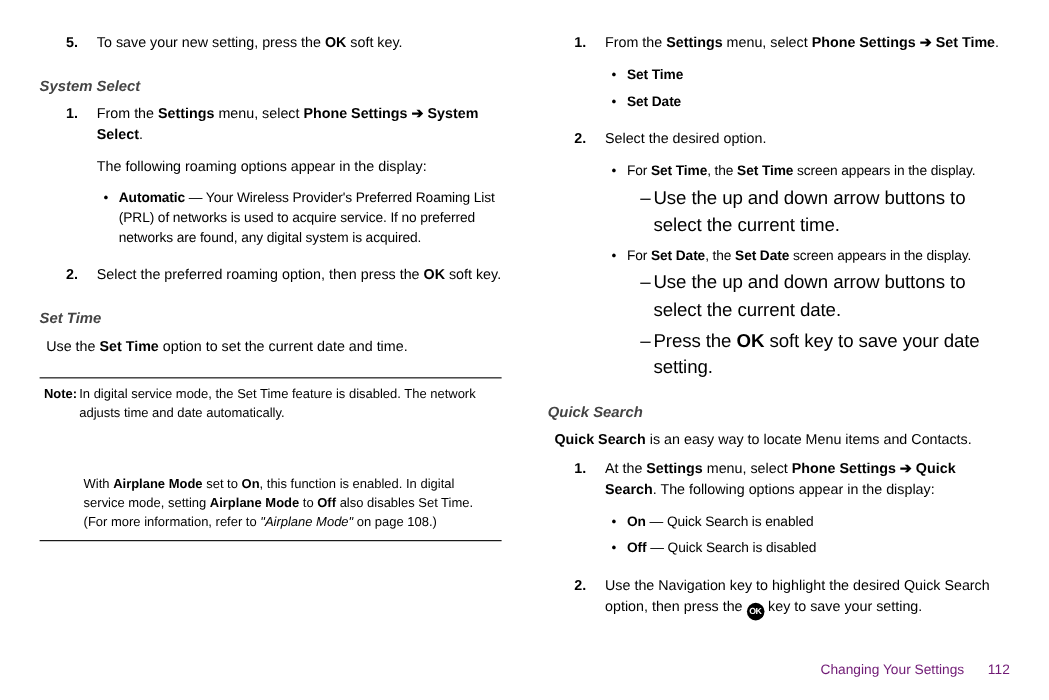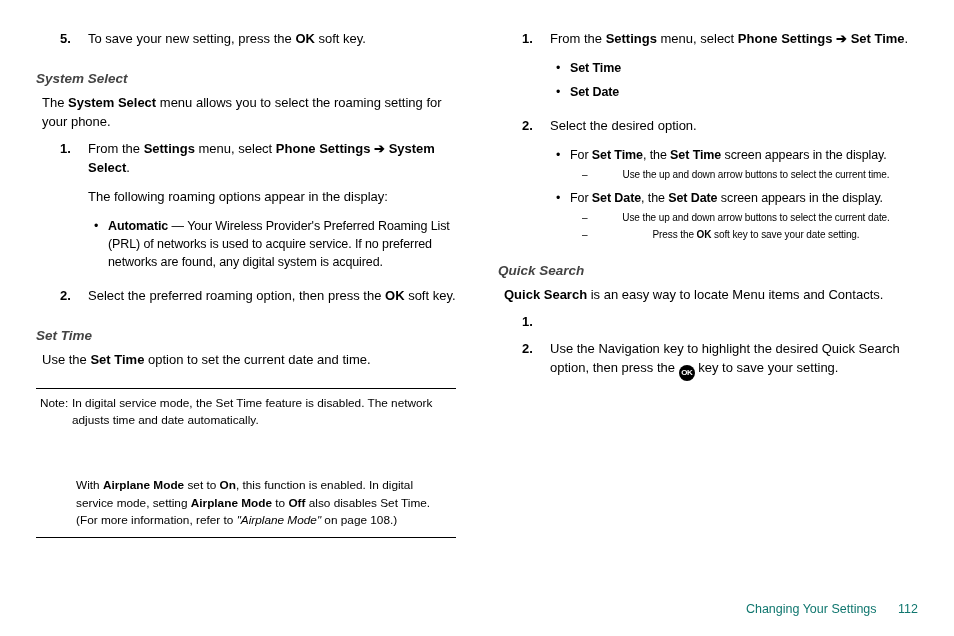--- a/index.html
+++ b/index.html
@@ -70,43 +70,42 @@
   }
   ul.dash {
     list-style: none;
     padding-left: 0;
     margin: 4px 0 4px 12px;
   }
   ul.dash > li {
     position: relative;
     padding-left: 12px;
     margin-bottom: 3px;
-    font-size: 10px;
+    font-size: 17px;
     letter-spacing: -0.1px;
-    text-align: center;
   }
   ul.dash > li::before {
     content: "–";
     position: absolute;
     left: 0;
     top: 0;
   }
   .note-box {
     border-top: 1.5px solid #000;
     border-bottom: 1.5px solid #000;
     padding: 6px 0 8px 0;
     margin-top: 18px;
     font-size: 11.8px;
   }
   .note-box .row {
     display: flex;
     margin-bottom: 8px;
   }
   .note-box .label {
-    font-weight: normal;
+    font-weight: bold;
     min-width: 36px;
     flex-shrink: 0;
     padding-left: 4px;
   }
   .note-box .text { flex: 1; padding-right: 4px; }
   .note-box .text2 { padding-left: 40px; padding-right: 4px; margin-top: 48px; }
   .ok-icon {
     display: inline-flex;
     align-items: center;
     justify-content: center;
@@ -118,21 +117,21 @@
     font-size: 8px;
     font-weight: bold;
     vertical-align: -3px;
     letter-spacing: -0.5px;
   }
   .footer {
     position: absolute;
     bottom: 18px;
     right: 36px;
     font-size: 12.5px;
-    color: #0f766e;
+    color: #701a75;
   }
   .footer .pn { margin-left: 18px; }
   .condensed {
     font-stretch: condensed;
     letter-spacing: -0.15px;
     font-size: 12.5px;
   }
 </style>
 </head>
 <body>
@@ -147,23 +146,20 @@
         <div class="content">
           <p>
             <span>To save your new setting, press the </span><span class="b">OK</span><span> soft key.</span>
           </p>
         </div>
       </li>
     </ol>
 
     <div class="heading">System Select</div>
 
-    <p class="para">
-      <span>The </span><span class="b">System Select</span><span> menu allows you to select the roaming setting for your phone.</span>
-    </p>
 
     <ol class="num">
       <li>
         <span class="marker">1.</span>
         <div class="content">
           <p>
             <span>From the </span><span class="b">Settings</span><span> menu, select </span><span class="b">Phone Settings</span><span> </span><span class="b">➔</span><span> </span><span class="b">System Select</span><span>.</span>
           </p>
           <p>The following roaming options appear in the display:</p>
           <ul class="bullets">
@@ -244,20 +240,31 @@
     <div class="heading">Quick Search</div>
 
     <p class="para">
       <span class="b">Quick Search</span><span> is an easy way to locate Menu items and Contacts.</span>
     </p>
 
     <ol class="num">
       <li>
         <span class="marker">1.</span>
         <div class="content">
+          <p>
+            <span>At the </span><span class="b">Settings</span><span> menu, select </span><span class="b">Phone Settings</span><span> </span><span class="b">➔</span><span> </span><span class="b">Quick Search</span><span>. The following options appear in the display:</span>
+          </p>
+          <ul class="bullets">
+            <li class="condensed">
+              <span class="b">On</span><span> — Quick Search is enabled</span>
+            </li>
+            <li class="condensed">
+              <span class="b">Off</span><span> — Quick Search is disabled</span>
+            </li>
+          </ul>
         </div>
       </li>
       <li>
         <span class="marker">2.</span>
         <div class="content">
           <p>
             <span>Use the Navigation key to highlight the desired Quick Search option, then press the </span><span class="ok-icon">OK</span><span> key to save your setting.</span>
           </p>
         </div>
       </li>

